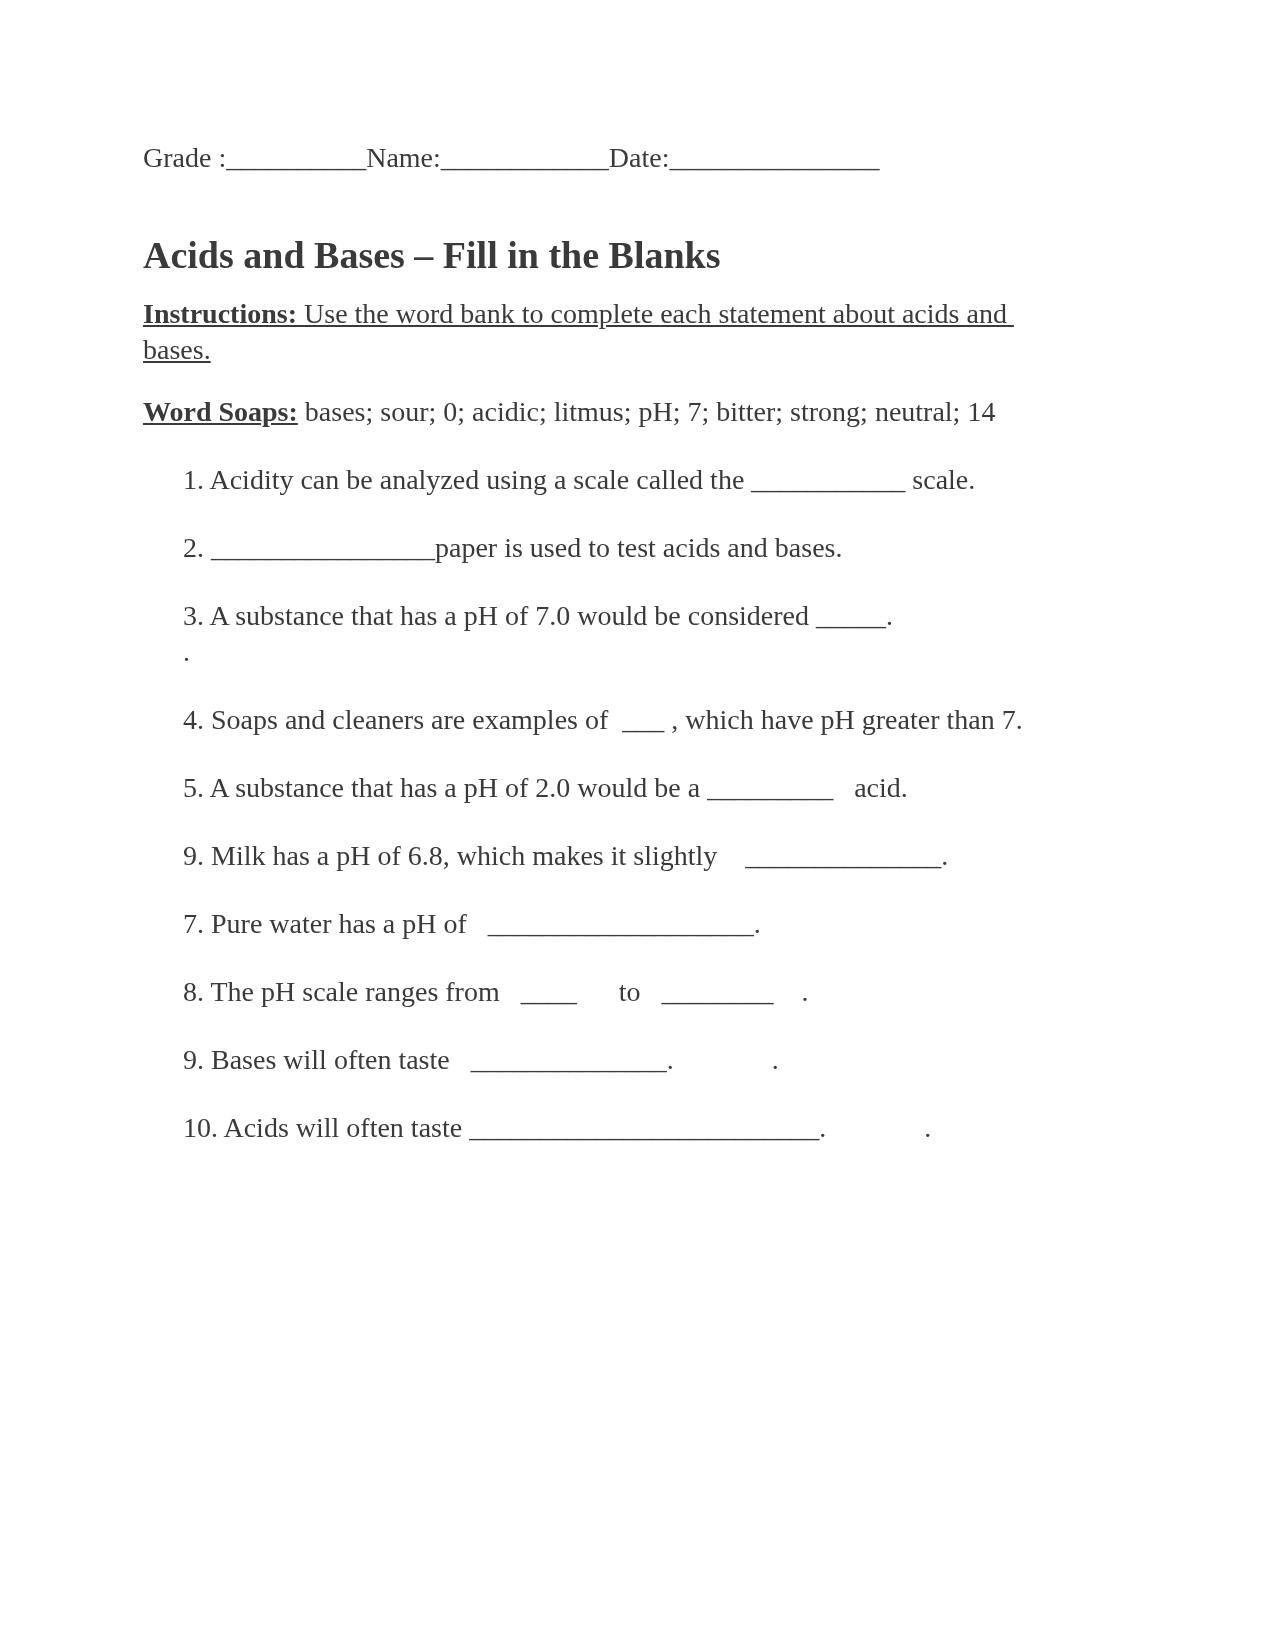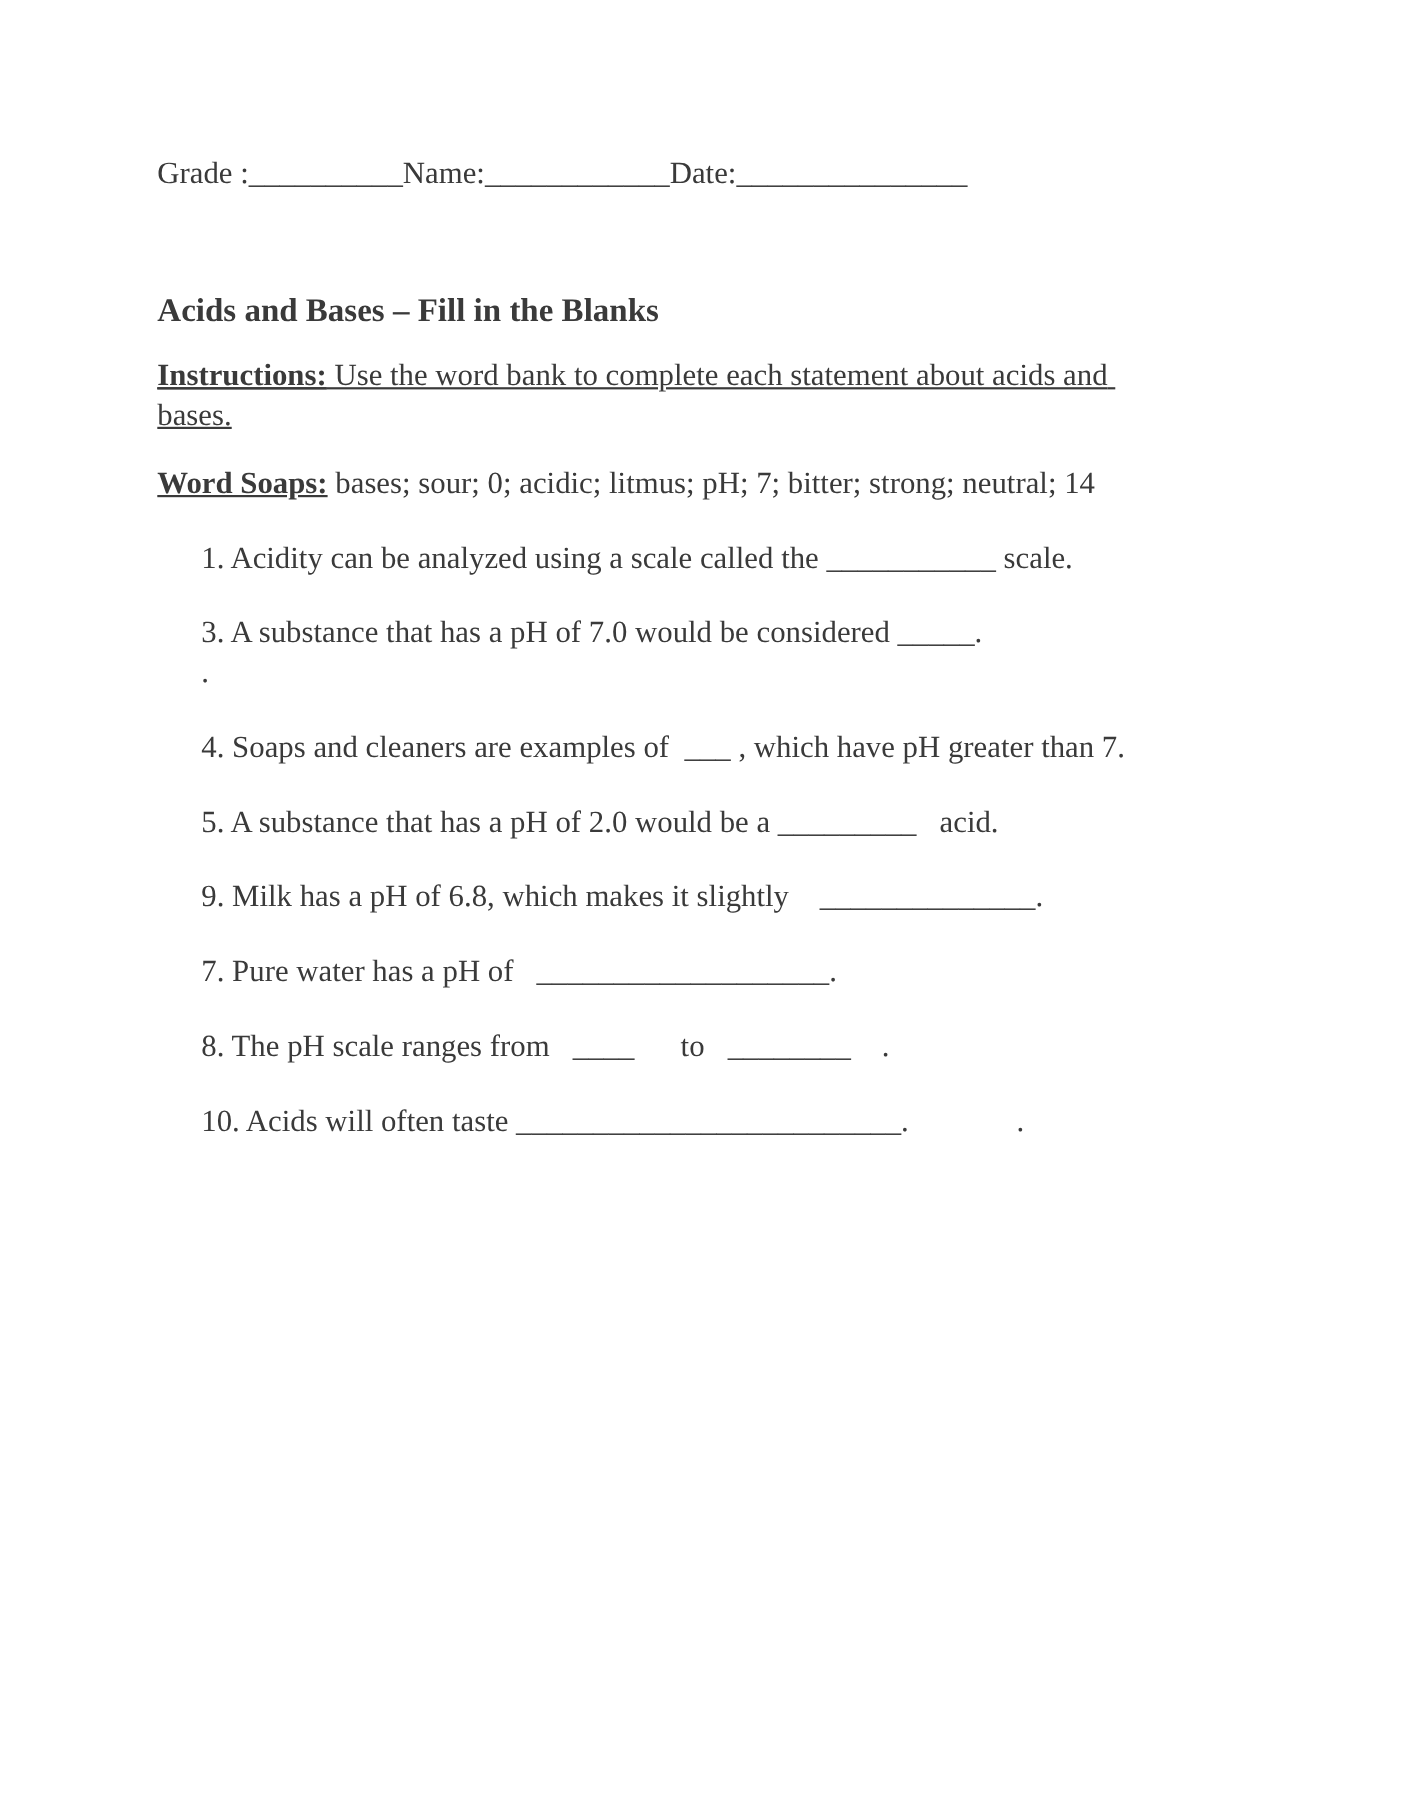--- a/index.html
+++ b/index.html
@@ -23,22 +23,22 @@
   p {
     margin: 0;
     font-size: 28px;
     line-height: 36px;
     white-space: pre-wrap;
   }
   .header-line {
     margin-top: 0;
   }
   .title {
-    margin-top: 88px;
-    font-size: 30px;
+    margin-top: 60px;
+    font-size: 38px;
     line-height: 38px;
     font-weight: bold;
   }
   .instructions {
     margin-top: 22px;
     max-width: 990px;
     text-decoration: underline;
   }
   .bold-label {
     font-weight: bold;
@@ -62,29 +62,31 @@
   <p class="header-line">Grade :__________Name:____________Date:_______________</p>
 
   <p class="title">Acids and Bases – Fill in the Blanks</p>
 
   <p class="instructions"><span class="bold-label">Instructions:</span><span> Use the word bank to complete each statement about acids and bases.</span></p>
 
   <p class="wordbank"><span class="bold-label">Word Soaps:</span><span> bases; sour; 0; acidic; litmus; pH; 7; bitter; strong; neutral; 14</span></p>
 
   <p class="question">1. Acidity can be analyzed using a scale called the ___________ scale.</p>
 
+  <p class="question">2. ________________paper is used to test acids and bases.</p>
 
   <p class="question">3. A substance that has a pH of 7.0 would be considered _____.                    .</p>
 
   <p class="question">4. Soaps and cleaners are examples of  ___ , which have pH greater than 7.</p>
 
   <p class="question">5. A substance that has a pH of 2.0 would be a _________   acid.</p>
 
   <p class="question">9. Milk has a pH of 6.8, which makes it slightly    ______________.</p>
 
   <p class="question">7. Pure water has a pH of   ___________________.</p>
 
   <p class="question">8. The pH scale ranges from   ____      to   ________    .</p>
 
+  <p class="question">9. Bases will often taste   ______________.              .</p>
 
   <p class="question">10. Acids will often taste _________________________.              .</p>
 
 </div>
 
 </body></html>

